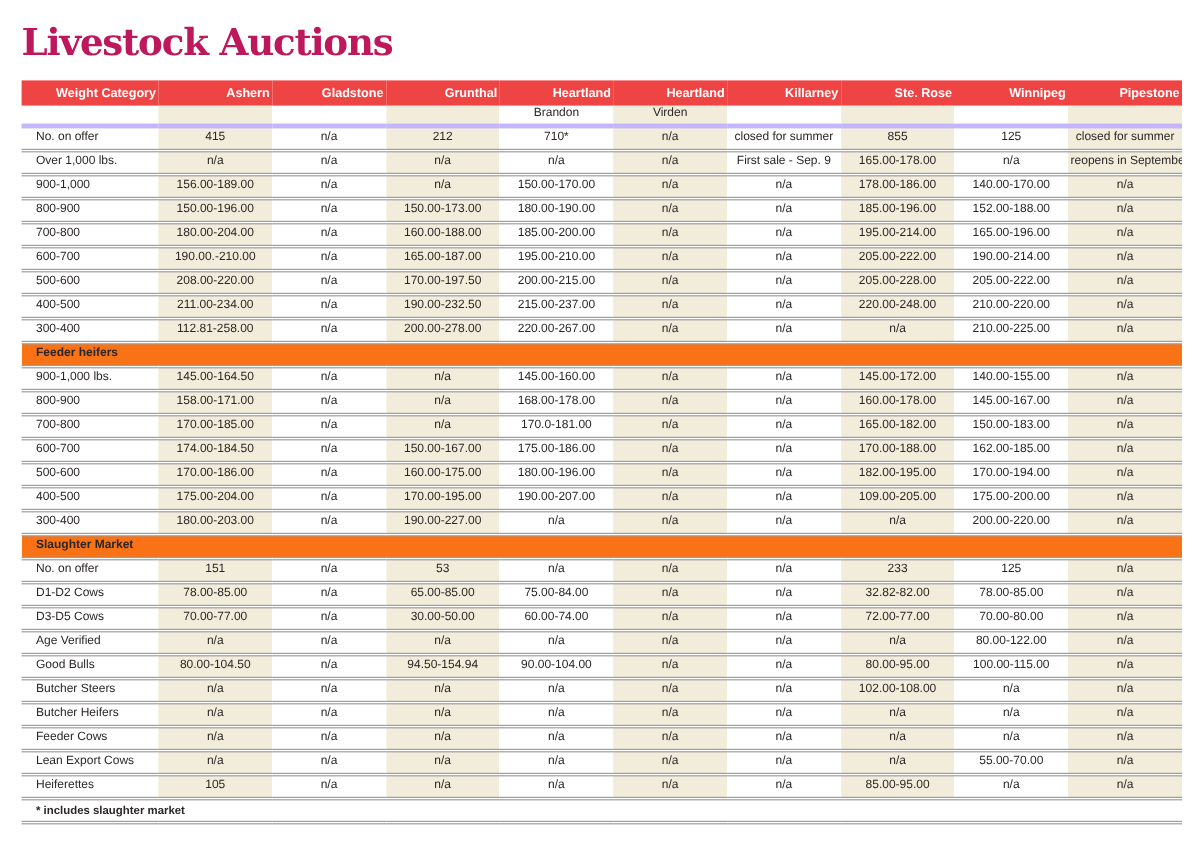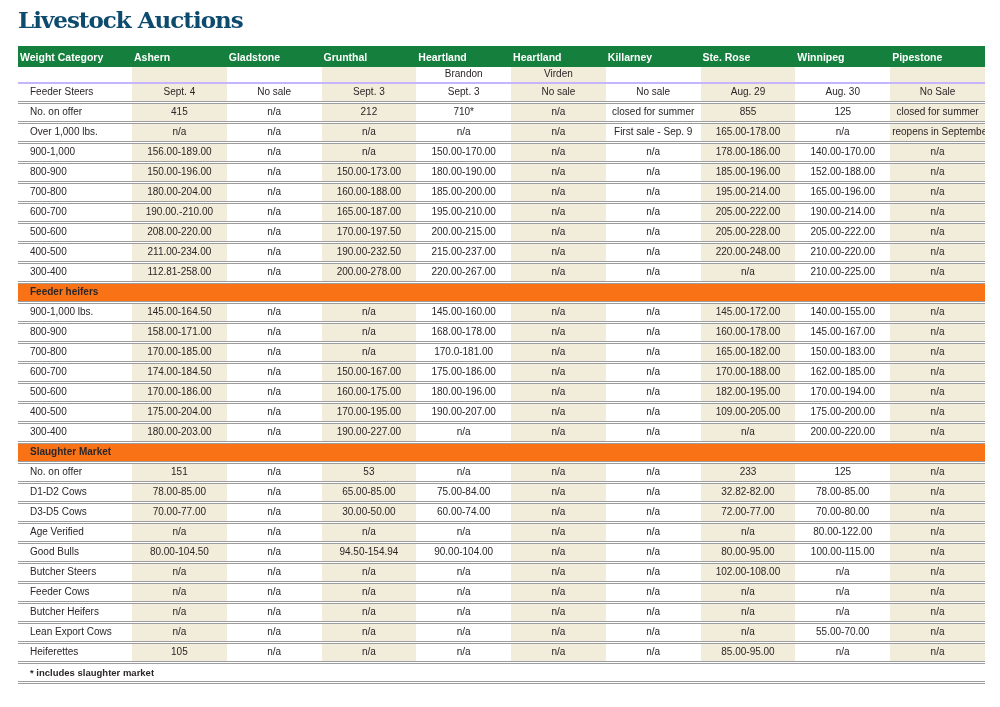--- a/index.html
+++ b/index.html
@@ -6,55 +6,55 @@
   body {
     width:1000px; height:707px; overflow:hidden;
     font-family:"Liberation Sans", sans-serif;
     -webkit-font-smoothing:antialiased;
   }
   .page { padding:6px 15px 0 18px; }
 
   .page-title {
     font-family:"DejaVu Serif", serif;
     font-weight:bold;
-    font-size:23px;
+    font-size:31px;
     letter-spacing:-1px;
-    color:#0c4a6e;
-    margin:0 0 13px 0;
+    color:#be185d;
+    margin:12px 0 13px 0;
   }
 
   table.livestock {
     width:967px;
     border-collapse:collapse;
     table-layout:fixed;
     font-size:10px;
     color:#2b2627;
   }
   col.c-cat { width:114px; }
 
   tr.header-row th {
-    background:#15803d;
+    background:#ef4444;
     color:#ffffff;
     font-weight:bold;
     font-size:10.5px;
     height:19px;
     padding:1px 2px;
-    text-align:left;
+    text-align:right;
     vertical-align:middle;
   }
   tr.subheader-row td {
     height:13px;
     padding:1px 2px;
     text-align:center;
     vertical-align:middle;
     font-size:10px;
   }
   tr { border-bottom:3px double #9d9d9d; }
   tr.header-row { border-bottom:none; }
-  tr.subheader-row { border-bottom:2px solid #c4b5fd; }
+  tr.subheader-row { border-bottom:4px solid #c4b5fd; }
 
   td {
     height:15px;
     padding:1px 2px;
     text-align:center;
     vertical-align:middle;
     line-height:1.05;
     overflow:hidden;
     white-space:nowrap;
   }
@@ -118,32 +118,20 @@
           <td>Brandon</td>
           <td class="shaded">Virden</td>
           <td></td>
           <td class="shaded"></td>
           <td></td>
           <td class="shaded"></td>
         </tr>
       </thead>
     <tbody>
         <tr class="data-row">
-          <td class="cat">Feeder Steers</td>
-          <td class="shaded">Sept. 4</td>
-          <td>No sale</td>
-          <td class="shaded">Sept. 3</td>
-          <td>Sept. 3</td>
-          <td class="shaded">No sale</td>
-          <td>No sale</td>
-          <td class="shaded">Aug. 29</td>
-          <td>Aug. 30</td>
-          <td class="shaded">No Sale</td>
-        </tr>
-        <tr class="data-row">
           <td class="cat">No. on offer</td>
           <td class="shaded">415</td>
           <td>n/a</td>
           <td class="shaded">212</td>
           <td>710*</td>
           <td class="shaded">n/a</td>
           <td>closed for summer</td>
           <td class="shaded">855</td>
           <td>125</td>
           <td class="shaded">closed for summer</td>
@@ -400,33 +388,33 @@
           <td>n/a</td>
           <td class="shaded">n/a</td>
           <td>n/a</td>
           <td class="shaded">n/a</td>
           <td>n/a</td>
           <td class="shaded">102.00-108.00</td>
           <td>n/a</td>
           <td class="shaded">n/a</td>
         </tr>
         <tr class="data-row">
+          <td class="cat">Butcher Heifers</td>
+          <td class="shaded">n/a</td>
+          <td>n/a</td>
+          <td class="shaded">n/a</td>
+          <td>n/a</td>
+          <td class="shaded">n/a</td>
+          <td>n/a</td>
+          <td class="shaded">n/a</td>
+          <td>n/a</td>
+          <td class="shaded">n/a</td>
+        </tr>
+        <tr class="data-row">
           <td class="cat">Feeder Cows</td>
-          <td class="shaded">n/a</td>
-          <td>n/a</td>
-          <td class="shaded">n/a</td>
-          <td>n/a</td>
-          <td class="shaded">n/a</td>
-          <td>n/a</td>
-          <td class="shaded">n/a</td>
-          <td>n/a</td>
-          <td class="shaded">n/a</td>
-        </tr>
-        <tr class="data-row">
-          <td class="cat">Butcher Heifers</td>
           <td class="shaded">n/a</td>
           <td>n/a</td>
           <td class="shaded">n/a</td>
           <td>n/a</td>
           <td class="shaded">n/a</td>
           <td>n/a</td>
           <td class="shaded">n/a</td>
           <td>n/a</td>
           <td class="shaded">n/a</td>
         </tr>

